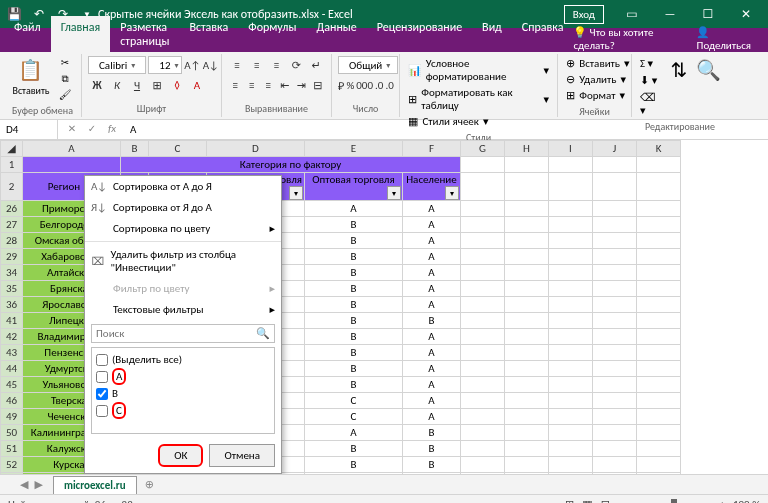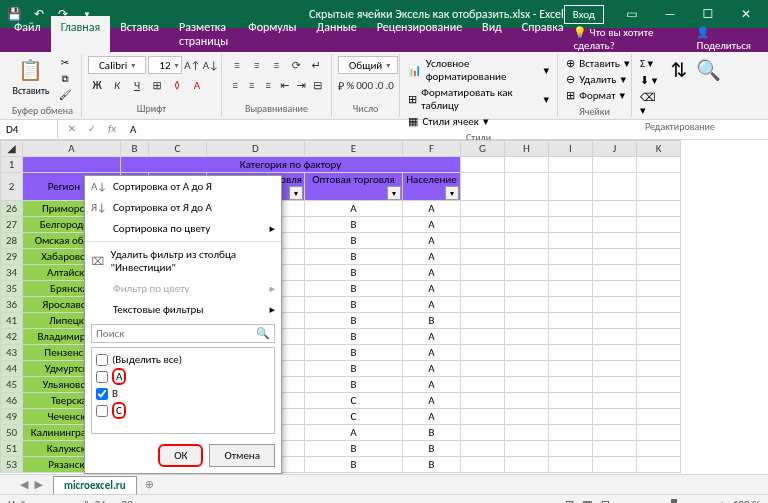--- a/index.html
+++ b/index.html
@@ -1,20 +1,20 @@
 <!DOCTYPE html>
 <html><head>
 <meta charset="utf-8">
 <style>
 *{margin:0;padding:0;box-sizing:border-box;font-family:'Segoe UI',Calibri,Arial,sans-serif;font-size:11px;user-select:none}
 body{width:768px;height:503px;background:#fff;overflow:hidden;position:relative}
 .titlebar{height:28px;background:#0a6847;display:flex;align-items:center;color:#fff;padding:0 4px}
 .titlebar-left{display:flex;align-items:center;gap:2px}
 .qat-btn{width:22px;height:22px;display:flex;align-items:center;justify-content:center;color:#fff;font-size:12px}
-.titlebar-title{flex:1;text-align:right;font-size:12px;color:#fff}
+.titlebar-title{flex:1;text-align:left;font-size:12px;color:#fff}
 .titlebar-right{display:flex;align-items:center;gap:2px}
 .login-btn{border:1px solid #fff;padding:2px 8px;font-size:11px;color:#fff;margin-right:8px}
 .win-btn{width:36px;height:28px;display:flex;align-items:center;justify-content:center;font-size:12px}
 .tabs{height:24px;background:#701a75;display:flex;align-items:flex-end;padding-left:4px}
 .tab{padding:4px 10px;color:#fff;font-size:12px}
 .tab.active{background:#f3f3f3;color:#0a6847}
 .tabs-right{margin-left:auto;display:flex;align-items:center;color:#fff;padding-right:8px;gap:12px}
 .ribbon{height:68px;background:#f3f3f3;border-bottom:1px solid #d4d4d4;display:flex;padding:2px 4px}
 .rgroup{border-right:1px solid #d4d4d4;padding:2px 6px;display:flex;flex-direction:column;justify-content:space-between}
 .rgroup-label{text-align:center;font-size:10px;color:#666;margin-top:2px}
@@ -79,22 +79,22 @@
     <div class="win-btn">—</div>
     <div class="win-btn">☐</div>
     <div class="win-btn">✕</div>
   </div>
 </div>
 
 <div class="tabs">
   <div id="tabs-container" style="display:flex">
       <div class="tab">Файл</div>
       <div class="tab active">Главная</div>
+      <div class="tab">Разметка страницы</div>
       <div class="tab">Вставка</div>
-      <div class="tab">Разметка страницы</div>
       <div class="tab">Формулы</div>
       <div class="tab">Данные</div>
       <div class="tab">Рецензирование</div>
       <div class="tab">Вид</div>
       <div class="tab">Справка</div>
     </div>
   <div class="tabs-right">
     <span>💡 <span>Что вы хотите сделать?</span></span>
     <span>👤 <span>Поделиться</span></span>
   </div>
@@ -485,20 +485,34 @@
           <td>B</td>
           <td>B</td>
           <td>B</td>
           <td></td>
           <td></td>
           <td></td>
           <td></td>
           <td></td>
         </tr>
         <tr>
+          <th class="rowhdr sel">52</th>
+          <td class="greenreg">Курская</td>
+          <td></td>
+          <td></td>
+          <td>B</td>
+          <td>B</td>
+          <td>B</td>
+          <td></td>
+          <td></td>
+          <td></td>
+          <td></td>
+          <td></td>
+        </tr>
+        <tr>
           <th class="rowhdr sel">53</th>
           <td class="greenreg">Рязанская</td>
           <td></td>
           <td></td>
           <td>B</td>
           <td>B</td>
           <td>B</td>
           <td></td>
           <td></td>
           <td></td>

